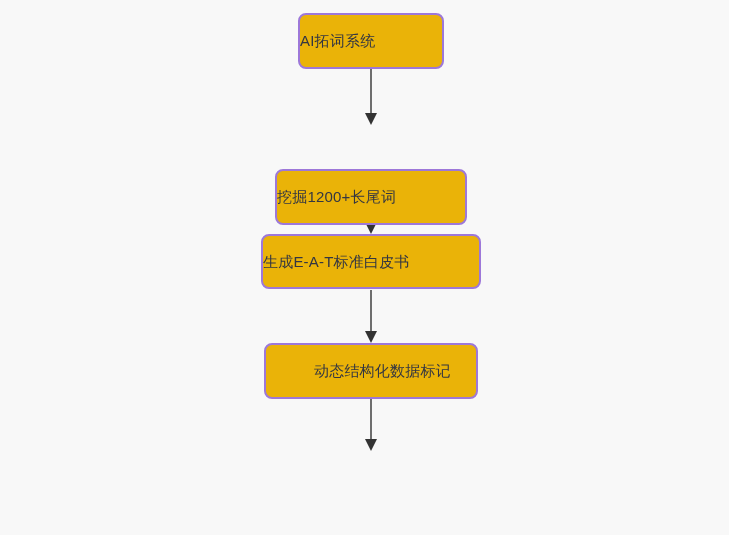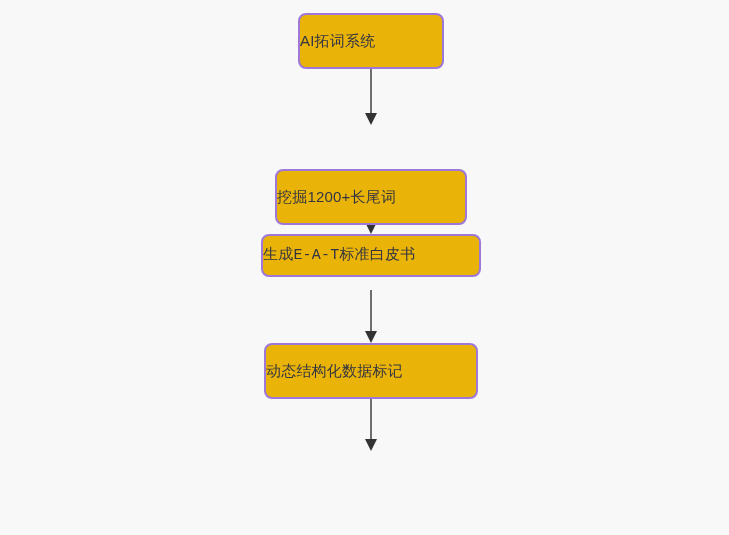--- a/index.html
+++ b/index.html
@@ -78,22 +78,22 @@
   </svg>
 
   <div class="node-box" style="left:298px; top:13px; width:146px; height:56px;">
     <span class="node-label">AI拓词系统</span>
   </div>
 
   <div class="node-box" style="left:275px; top:125px; width:192px; height:56px;margin-top:44px;">
     <span class="node-label">挖掘1200+长尾词</span>
   </div>
 
-  <div class="node-box" style="left:261px; top:234px; width:220px; height:43px;font-family:Liberation Mono, monospace;">
+  <div class="node-box" style="left:261px; top:234px; width:220px; height:55px;">
     <span class="node-label">生成E-A-T标准白皮书</span>
   </div>
 
-  <div class="node-box" style="left:264px; top:343px; width:214px; height:56px;">
+  <div class="node-box" style="left:264px; top:343px; width:214px; height:56px;padding-left:48px;">
     <span class="node-label">动态结构化数据标记</span>
   </div>
 
 
 </div>
 
 </body></html>

